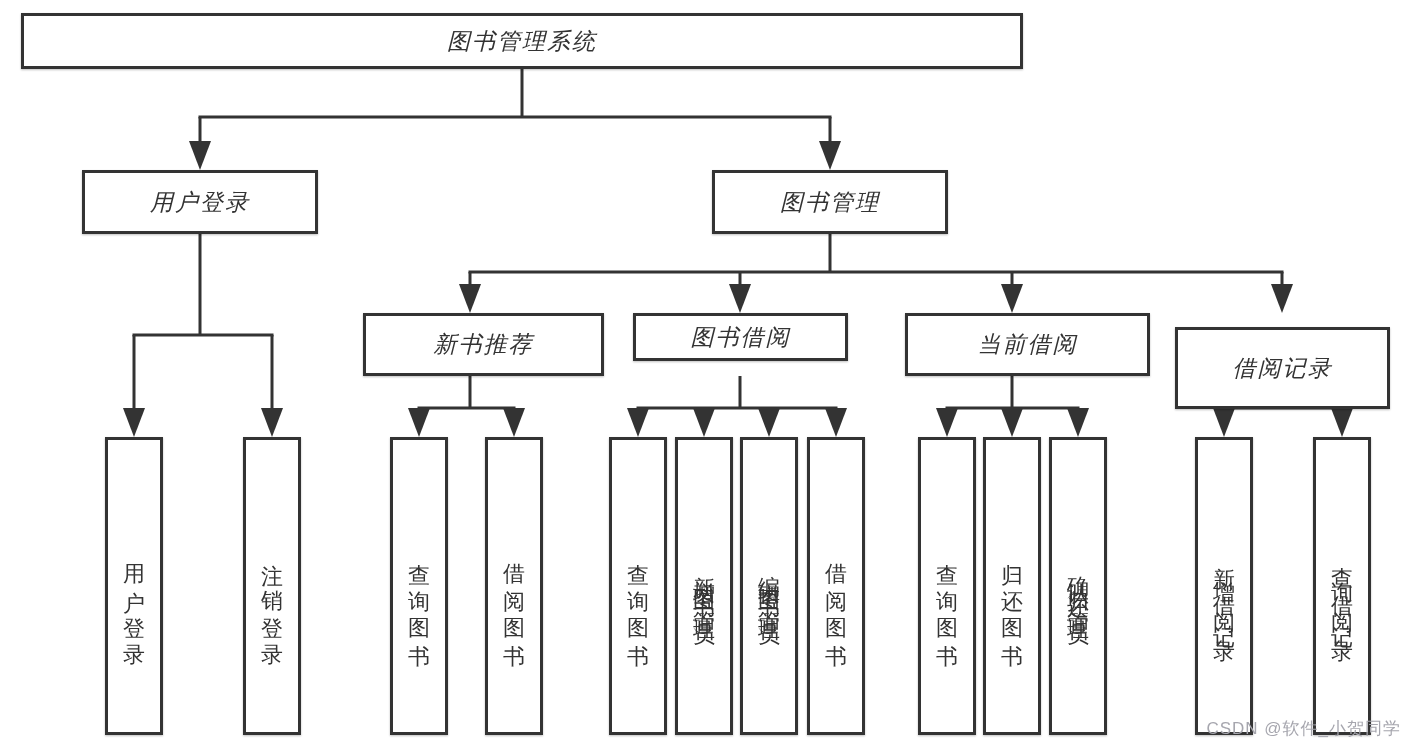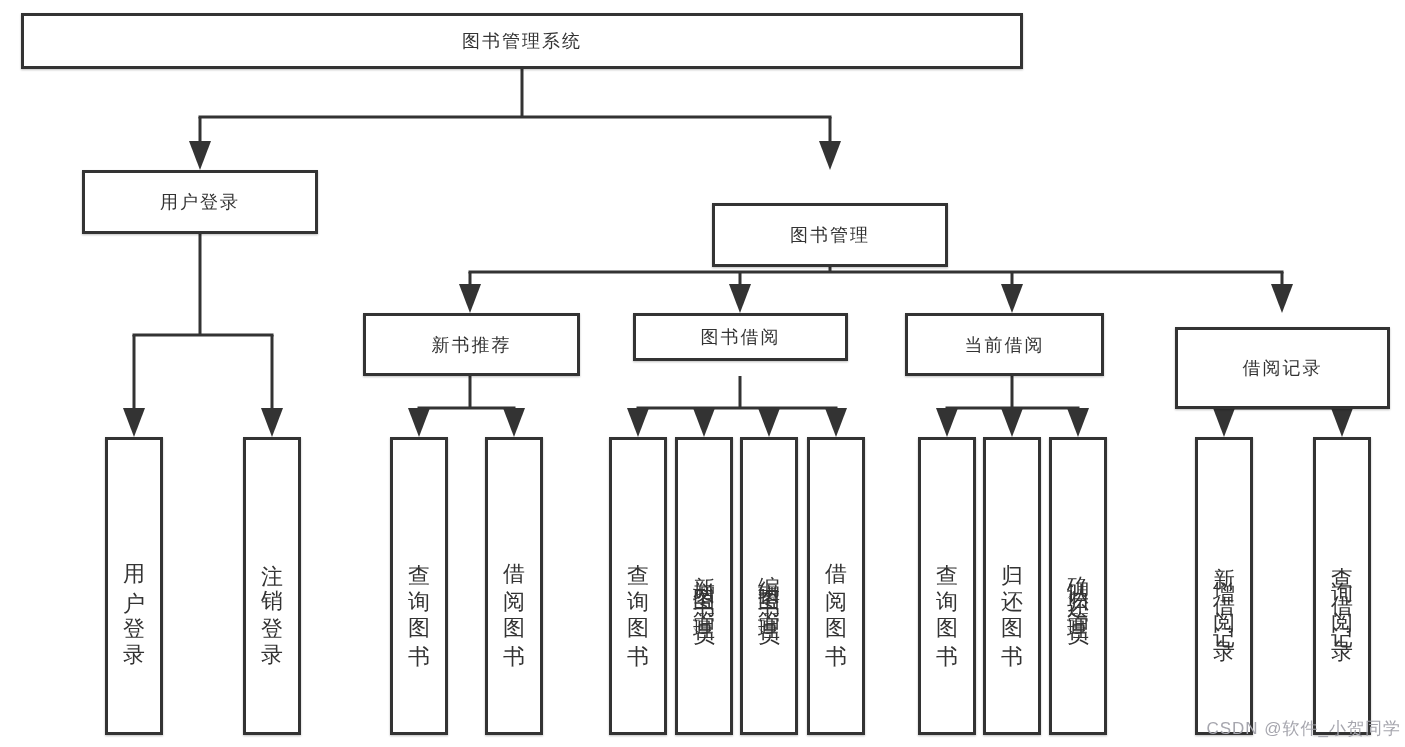--- a/index.html
+++ b/index.html
@@ -25,24 +25,25 @@
     box-sizing: border-box;
     background: #ffffff;
     border: 3px solid #333333;
     box-shadow: 0 1px 2px rgba(0,0,0,0.25);
     display: flex;
     align-items: center;
     justify-content: center;
     color: #222222;
   }
   .hlabel {
-    font-size: 18px;
+    font-size: 23px;
     letter-spacing: 2px;
     color: #333333;
     white-space: nowrap;
+    font-style: italic;
   }
   .leaf { width: 58px; height: 298px; top: 437px; }
   .vtext {
     writing-mode: vertical-rl;
     text-orientation: mixed;
     font-size: 22px;
     color: #333333;
     line-height: 1;
     white-space: nowrap;
   }
@@ -132,31 +133,31 @@
     </g>
   </svg>
 
   <div class="node" style="left:21px; top:13px; width:1002px; height:56px;">
     <span class="hlabel">图书管理系统</span>
   </div>
 
   <div class="node" style="left:82px; top:170px; width:236px; height:64px;">
     <span class="hlabel">用户登录</span>
   </div>
-  <div class="node" style="left:712px; top:170px; width:236px; height:64px;margin-top:33px;">
+  <div class="node" style="left:712px; top:170px; width:236px; height:64px;">
     <span class="hlabel">图书管理</span>
   </div>
 
-  <div class="node" style="left:363px; top:313px; width:217px; height:63px;">
+  <div class="node" style="left:363px; top:313px; width:241px; height:63px;">
     <span class="hlabel">新书推荐</span>
   </div>
   <div class="node" style="left:633px; top:313px; width:215px; height:48px;">
     <span class="hlabel">图书借阅</span>
   </div>
-  <div class="node" style="left:905px; top:313px; width:199px; height:63px;">
+  <div class="node" style="left:905px; top:313px; width:245px; height:63px;">
     <span class="hlabel">当前借阅</span>
   </div>
   <div class="node" style="left:1175px; top:296px; width:215px; height:82px;margin-top:31px;">
     <span class="hlabel">借阅记录</span>
   </div>
 
   <div class="node leaf" style="left:105px;">
     <span class="vtext ls-4">用户登录</span>
   </div>
   <div class="node leaf" style="left:243px;">

